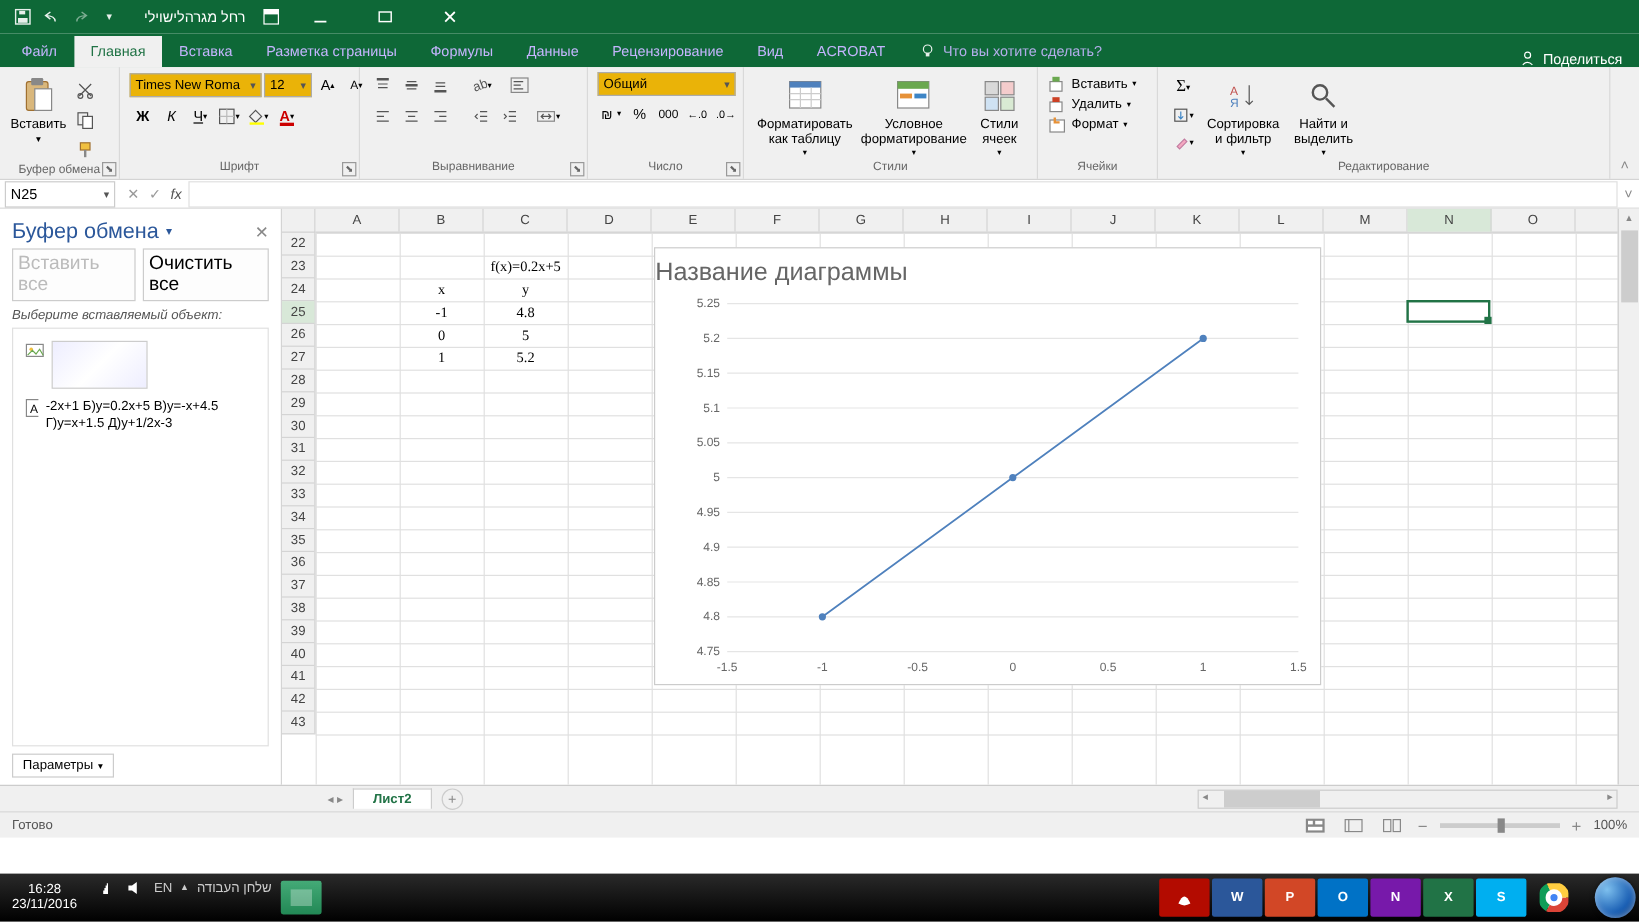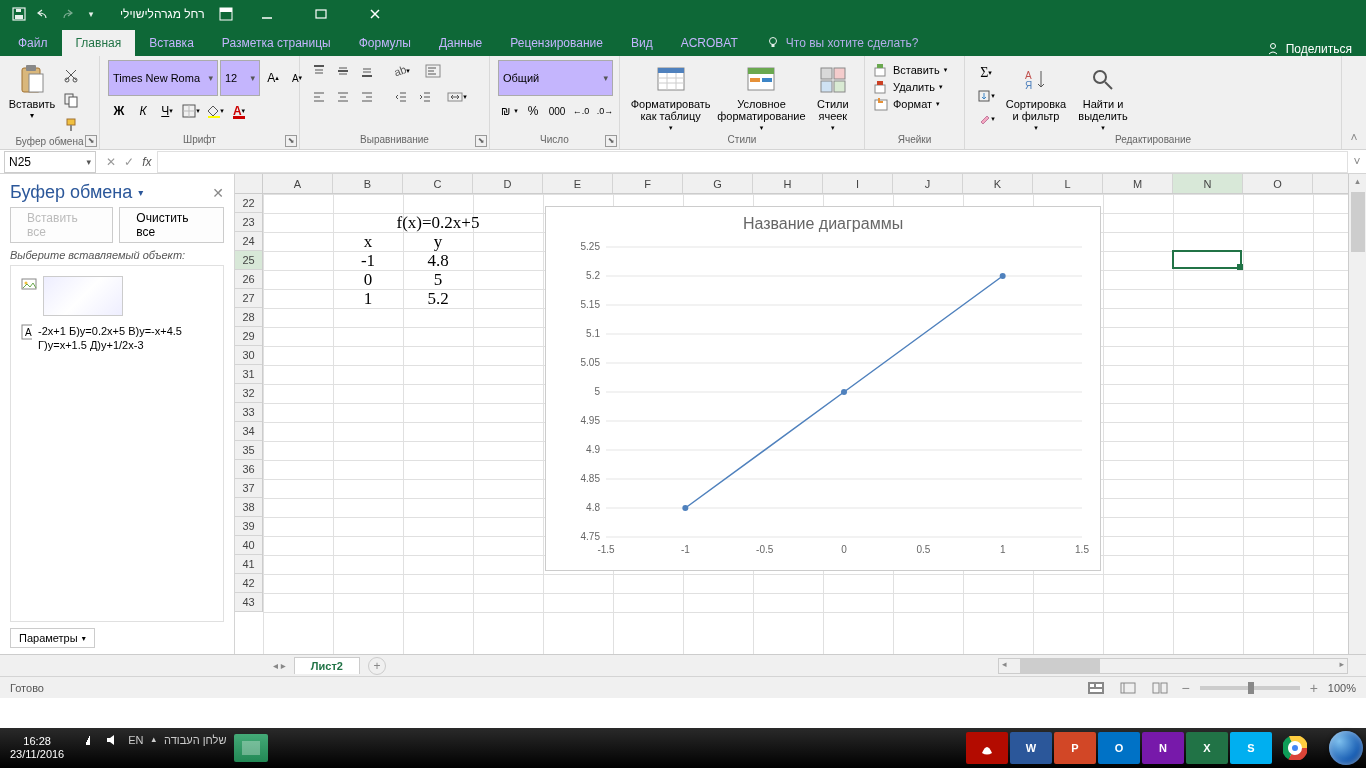--- a/index.html
+++ b/index.html
@@ -23,65 +23,65 @@
 .ribbon { height:94px; background:#f0f0f0; border-bottom:1px solid #d4d4d4; display:flex; }
 .group { border-right:1px solid #d9d9d9; padding:4px 8px 2px 8px; display:flex; flex-direction:column; position:relative; }
 .group-body { flex:1; display:flex; align-items:flex-start; gap:4px; }
 .group-label { text-align:center; font-size:10px; color:#666; padding-bottom:2px; position:relative; }
 .dlaunch { position:absolute; right:2px; bottom:2px; width:12px; height:12px; border:1px solid #999; font-size:8px; line-height:9px; text-align:center; color:#666; }
 .bigbtn { display:flex; flex-direction:column; align-items:center; width:48px; padding-top:4px; font-size:11px; gap:2px; text-align:center; line-height:1.1; }
 .bigbtn .ico { width:32px; height:32px; display:flex; align-items:center; justify-content:center; }
 .col { display:flex; flex-direction:column; gap:3px; }
 .row { display:flex; align-items:center; gap:2px; }
 .sbtn { width:22px; height:22px; display:flex; align-items:center; justify-content:center; border:1px solid transparent; }
-.combo { height:36px; border:1px solid #ababab; background:#c4b5fd; display:flex; align-items:center; padding:0 4px; font-size:11px; }
+.combo { height:20px; border:1px solid #ababab; background:#eab308; display:flex; align-items:center; padding:0 4px; font-size:11px; }
 .combo .dd { margin-left:auto; font-size:9px; color:#555; }
 
 
 .fxbar { height:24px; border-bottom:1px solid #d4d4d4; display:flex; align-items:center; background:#fff; }
 .namebox { width:92px; height:22px; border:1px solid #ccc; margin:0 4px; display:flex; align-items:center; padding:0 4px; font-size:12px; }
 .namebox .dd { margin-left:auto; font-size:9px; color:#555; }
 .fxicons { display:flex; gap:8px; padding:0 6px; color:#999; }
 .fxinput { flex:1; height:22px; border:1px solid #e0e0e0; padding:0 6px; }
 .fxexpand { width:18px; text-align:center; color:#888; }
 
 
 .mainarea { display:flex; height:480px; }
 .clippane { width:235px; border-right:1px solid #d4d4d4; background:#fff; display:flex; flex-direction:column; }
 .clippane h2 { font-size:18px; font-weight:normal; color:#2b579a; padding:8px 10px 4px; display:flex; align-items:center; }
 .clippane h2 .dd { font-size:10px; margin-left:6px; }
 .clippane .close { margin-left:auto; color:#888; font-size:14px; cursor:pointer; }
 .cliprow { display:flex; gap:6px; padding:0 10px 6px; }
-.clipbtn { border:1px solid #ccc; padding:3px 16px; font-size:12px; background:#fdfdfd; }
+.clipbtn { border:1px solid #ccc; padding:3px 4px; font-size:16px; background:#fdfdfd; }
 .clipbtn.disabled { color:#bbb; }
 .cliphelp { font-size:11px; color:#555; padding:0 10px 4px;font-style:italic; }
 .cliplist { flex:1; margin:0 10px; border:1px solid #e0e0e0; padding:6px; overflow:auto; }
 .clipitem { display:flex; gap:6px; padding:4px; align-items:flex-start; }
 .clipthumb { width:80px; height:40px; border:1px solid #ccc; background:linear-gradient(135deg,#eef 0,#fff 50%,#eef 100%); }
 .clipfoot { padding:6px 10px; }
 .clipfoot .pbtn { border:1px solid #ccc; padding:3px 8px; font-size:11px; display:inline-flex; align-items:center; gap:4px; }
 
 
 .gridwrap { flex:1; position:relative; background:#fff; overflow:hidden; }
 .colheads { display:flex; height:20px; border-bottom:1px solid #ccc; background:#f0f0f0; position:absolute; top:0; left:28px; right:0; }
 .ch { width:70px; border-right:1px solid #d4d4d4; text-align:center; font-size:11px; line-height:20px; color:#444; }
 .ch.sel { background:#d8e8d8; }
 .rowheads { position:absolute; top:20px; left:0; width:28px; background:#f0f0f0; border-right:1px solid #ccc; }
 .rh { height:19px; border-bottom:1px solid #d4d4d4; text-align:center; font-size:11px; line-height:19px; color:#444; }
 .rh.sel { background:#d8e8d8; }
 .cells { position:absolute; top:20px; left:28px; right:0; bottom:0; }
 .gridline-v { position:absolute; top:0; bottom:0; width:1px; background:#e0e0e0; }
 .gridline-h { position:absolute; left:0; right:0; height:1px; background:#e0e0e0; }
-.cell { position:absolute; height:19px; font-size:17px; font-family:'Times New Roman',serif; display:flex; align-items:center; justify-content:center; }
+.cell { position:absolute; height:19px; font-size:12px; font-family:'Times New Roman',serif; display:flex; align-items:center; justify-content:center; }
 .selcell { position:absolute; border:2px solid #217346; background:rgba(255,255,255,0); }
 .selcell::after { content:''; position:absolute; right:-3px; bottom:-3px; width:6px; height:6px; background:#217346; }
 
 
 .chart { position:absolute; background:#fff; border:1px solid #ccc; }
-.chart-title { text-align:center; font-size:16px; color:#666; padding:8px 0 4px; }
+.chart-title { text-align:left; font-size:21px; color:#666; padding:8px 0 4px; }
 .chline { stroke:#4f81bd; stroke-width:1.5; fill:none; }
 .chdot { fill:#4f81bd; }
 
 
 .sheettabs { height:22px; border-top:1px solid #ccc; display:flex; align-items:center; background:#f0f0f0; padding-left:265px; position:relative; }
 .stnav { display:flex; gap:6px; color:#888; padding:0 8px; font-size:10px; }
 .stab { padding:2px 16px; background:#fff; border:1px solid #ccc; border-bottom:none; font-size:11px; color:#217346; font-weight:bold; }
 .newsheet { width:18px; height:18px; border:1px solid #ccc; border-radius:50%; margin-left:8px; text-align:center; line-height:16px; color:#888; }
 .hscroll { position:absolute; right:18px; width:350px; height:16px; background:#f0f0f0; border:1px solid #ccc; display:flex; }
 .hscroll .thumb { width:80px; background:#cdcdcd; margin-left:10px; }

